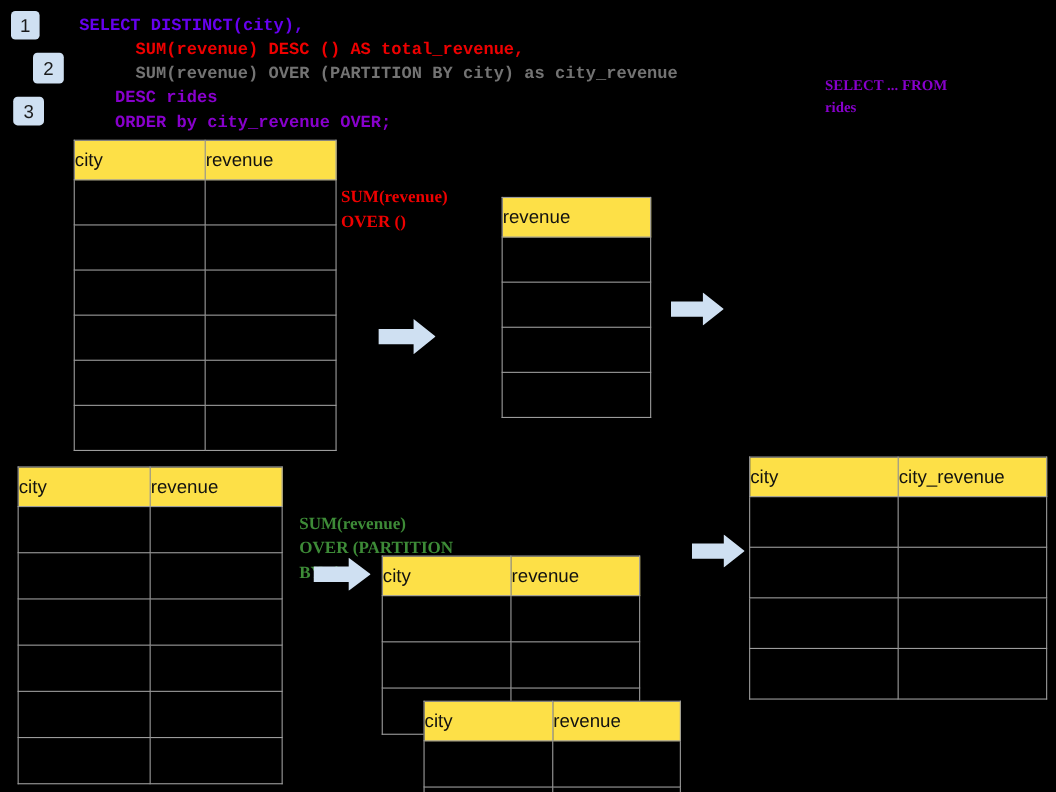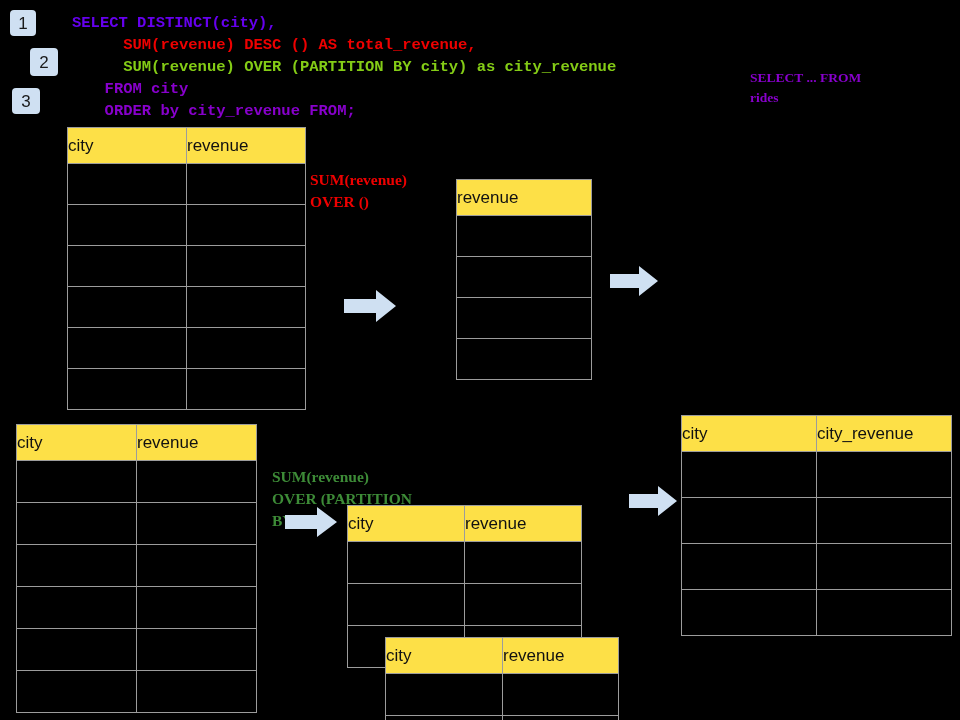--- a/index.html
+++ b/index.html
@@ -35,21 +35,21 @@
     position: absolute;
     font-family: "Liberation Mono", monospace;
     font-size: 15.5px;
     font-weight: bold;
     letter-spacing: 0px;
     white-space: pre;
     line-height: 22px;
   }
   .sql-l1 { color: #6600ee; }
   .sql-l2 { color: #ee0000; }
-  .sql-l3 { color: #84cc16; }
+  .sql-l3 { color: #737373; }
   .sql-l4 { color: #8800cc; }
   .sql-l5 { color: #8800cc; }
 
   
   .anno {
     position: absolute;
     font-family: Liberation Serif, serif;
     font-weight: bold;
     white-space: pre;
     line-height: 22px;
@@ -97,22 +97,22 @@
 
 <div id="canvas">
 
   <div class="badge" style="left:10px;  top:10px;  width:26px; height:26px;">1</div>
   <div class="badge" style="left:30px;  top:48px;  width:28px; height:28px;">2</div>
   <div class="badge" style="left:12px;  top:88px;  width:28px; height:26px;">3</div>
 
   <div class="sql sql-l1" style="left:72px; top:12px;">SELECT DISTINCT(city),</div>
   <div class="sql sql-l2" style="left:86px; top:34px;">    SUM(revenue) DESC () AS total_revenue,</div>
   <div class="sql sql-l3" style="left:86px; top:56px;">    SUM(revenue) OVER (PARTITION BY city) as city_revenue</div>
-  <div class="sql sql-l4" style="left:86px; top:78px;">  FROM city</div>
-  <div class="sql sql-l5" style="left:86px; top:100px;">  ORDER by city_revenue FROM;</div>
+  <div class="sql sql-l4" style="left:86px; top:78px;">  DESC rides</div>
+  <div class="sql sql-l5" style="left:86px; top:100px;">  ORDER by city_revenue OVER;</div>
 
   <div class="anno anno-purple" style="left:750px; top:36px;">SELECT ... FROM
 rides</div>
 
   <div class="anno anno-red" style="left:310px; top:137px;">SUM(revenue)
 OVER ()</div>
 
   <div class="anno anno-green" style="left:272px; top:434px;">SUM(revenue)
 OVER (PARTITION
 BY city)</div>

